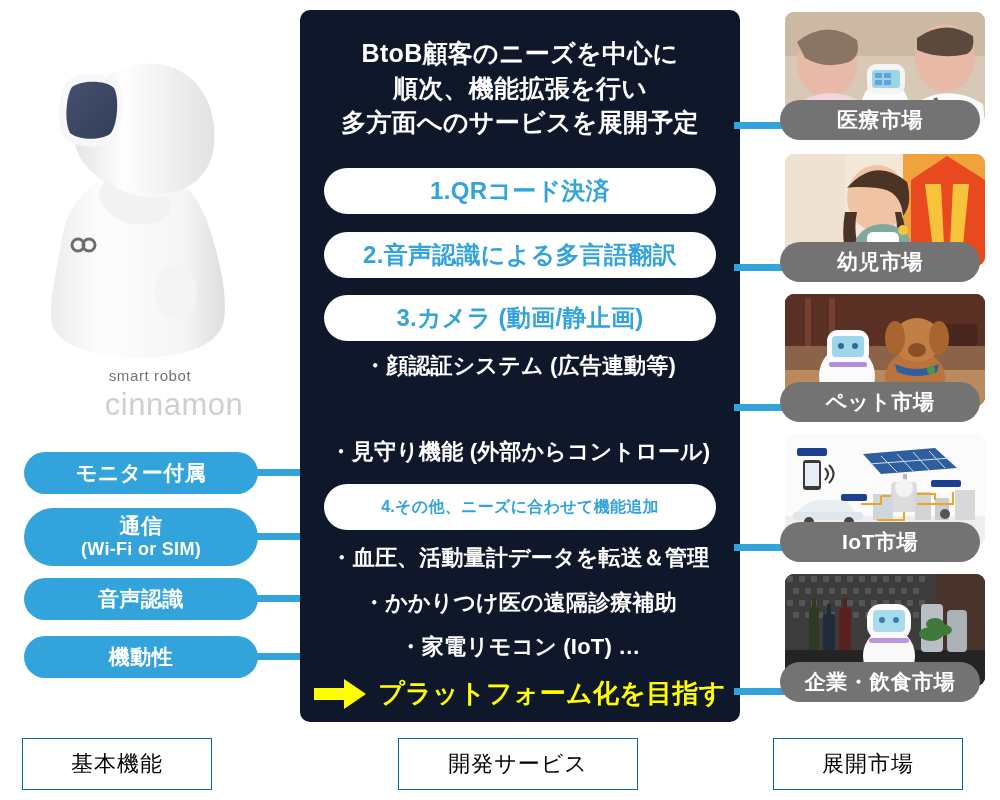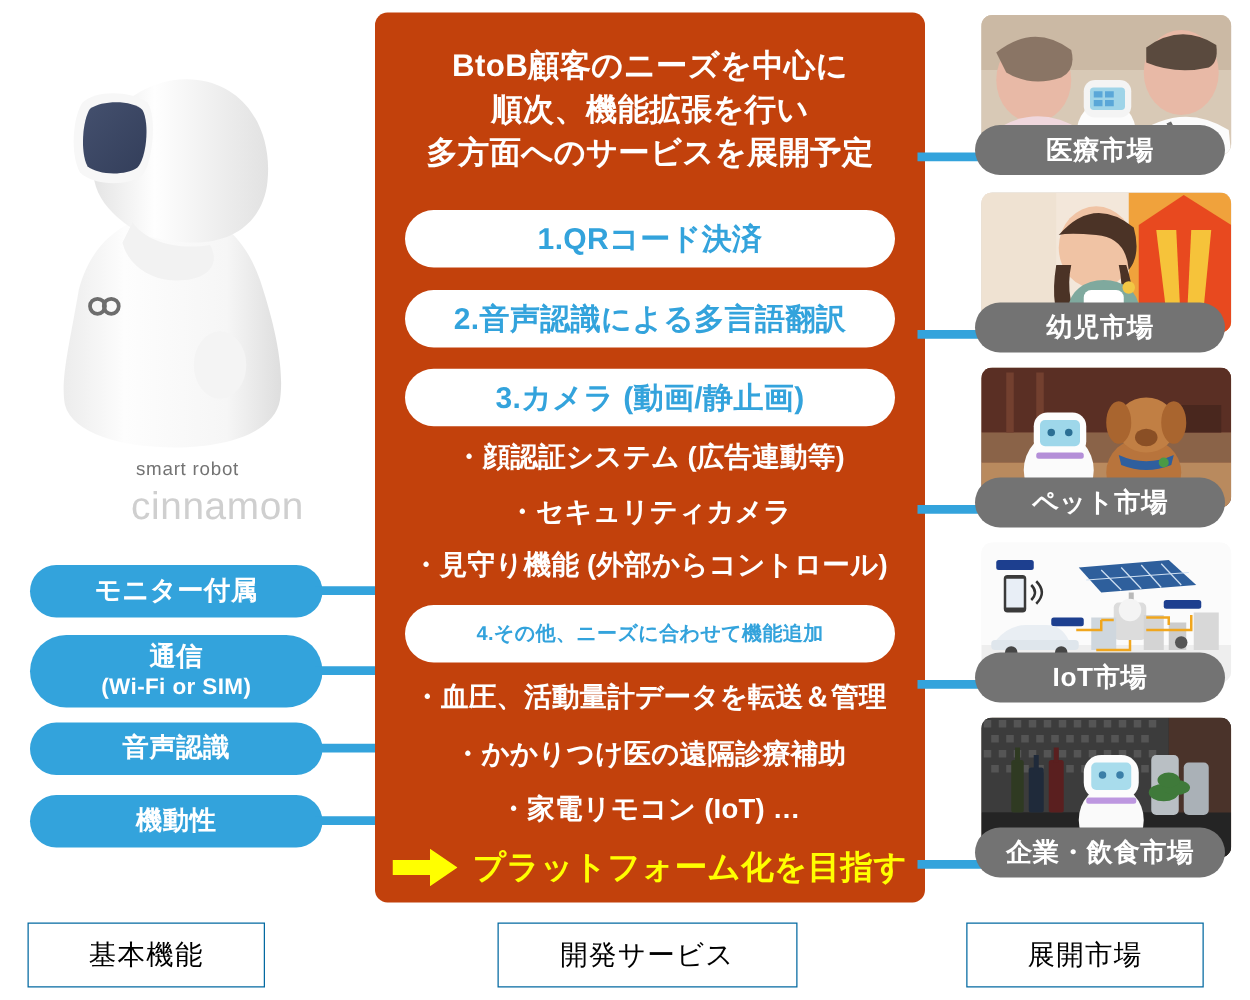--- a/index.html
+++ b/index.html
@@ -93,21 +93,21 @@
     width: 56px;
   }
 
   
   #center-panel {
     position: absolute;
     left: 300px;
     top: 10px;
     width: 440px;
     height: 712px;
-    background: #c2410c;
+    background: #0f172a;
     border-radius: 10px;
   }
   #panel-heading {
     position: absolute;
     left: 0;
     top: 26px;
     width: 440px;
     text-align: center;
     color: #ffffff;
     font-weight: bold;
@@ -309,21 +309,20 @@
     <span>1.QRコード決済</span>
   </div>
   <div class="service-box" style="top:222px;">
     <span>2.音声認識による多言語翻訳</span>
   </div>
   <div class="service-box" style="top:285px;">
     <span>3.カメラ (動画/静止画)</span>
   </div>
 
   <div class="bullet-line" style="top:341px;">・顔認証システム (広告連動等)</div>
-  <div class="bullet-line" style="top:385px;">・セキュリティカメラ</div>
   <div class="bullet-line" style="top:427px;">・見守り機能 (外部からコントロール)</div>
 
   <div class="service-box compact" style="top:474px;">
     <span>4.その他、ニーズに合わせて機能追加</span>
   </div>
 
   <div class="bullet-line" style="top:533px;">・血圧、活動量計データを転送＆管理</div>
   <div class="bullet-line" style="top:578px;">・かかりつけ医の遠隔診療補助</div>
   <div class="bullet-line" style="top:622px;">・家電リモコン (IoT) …</div>
 

